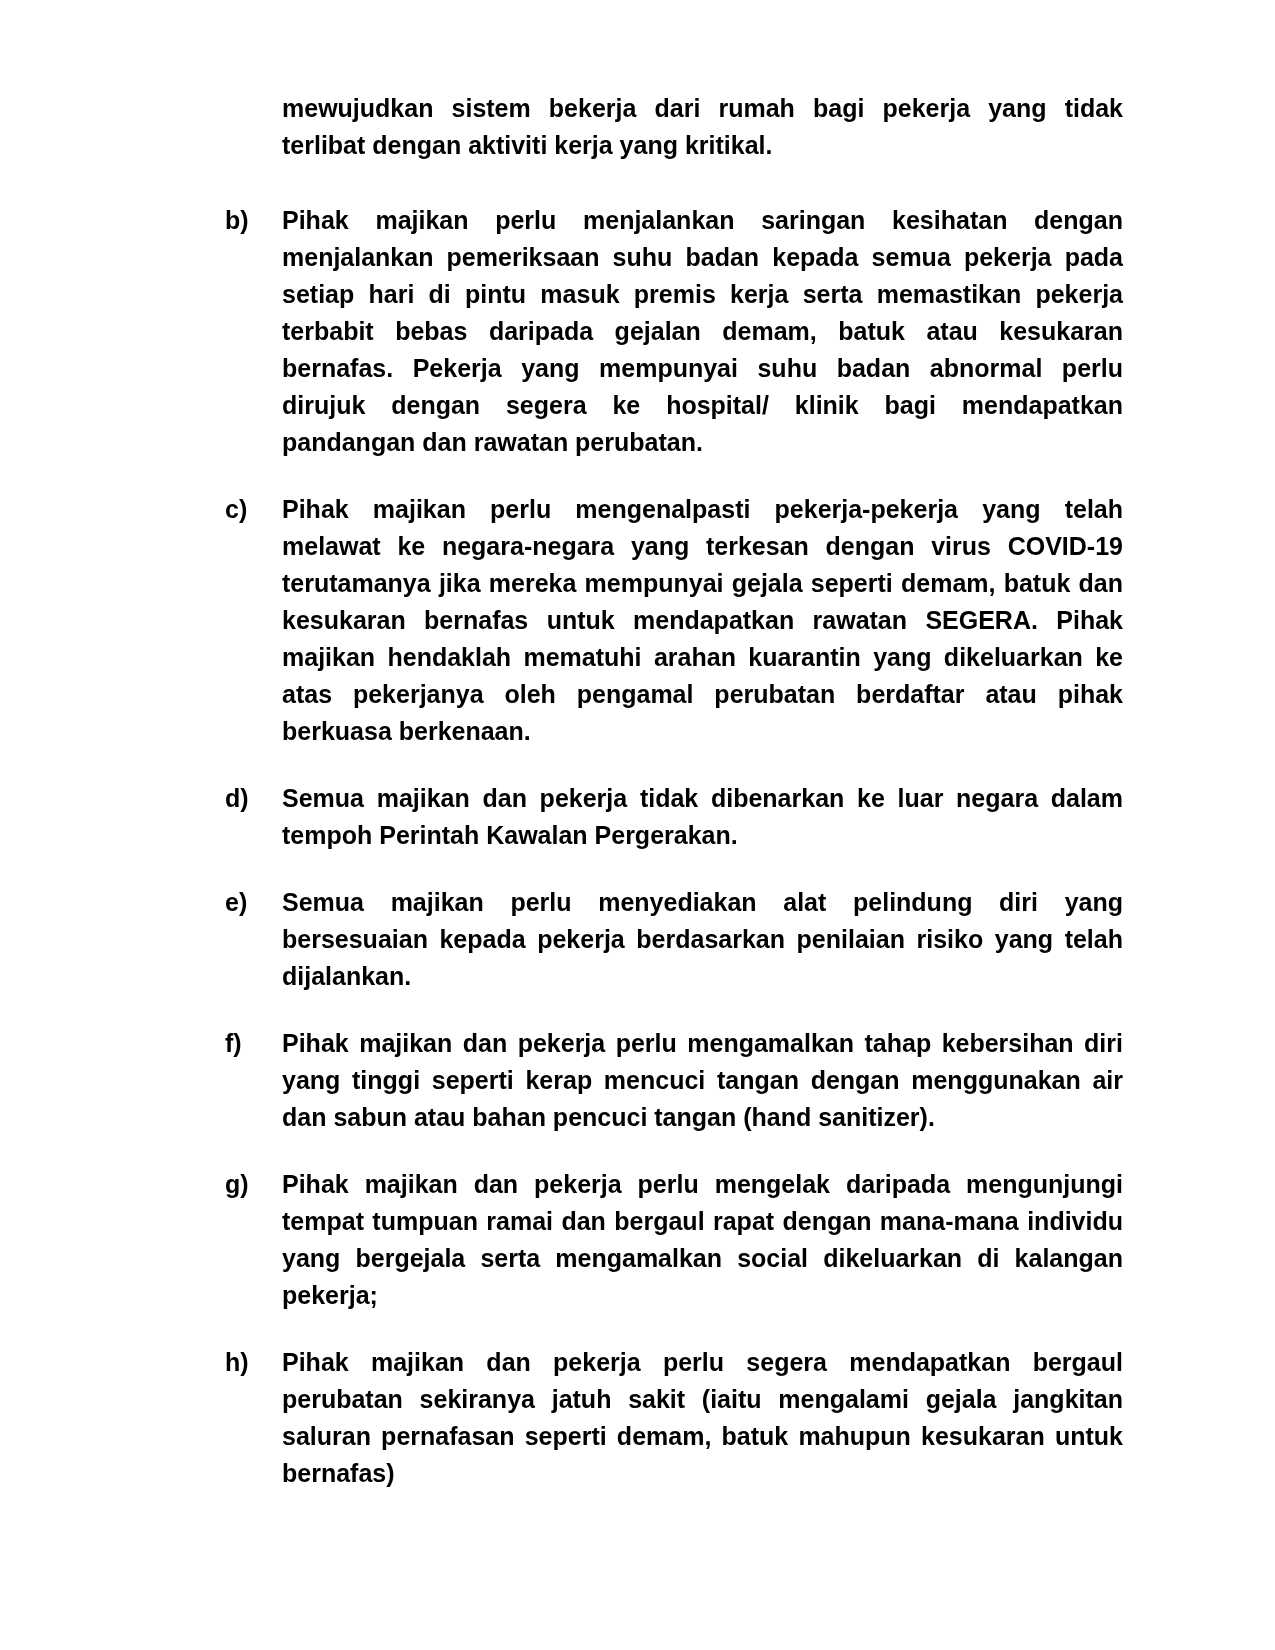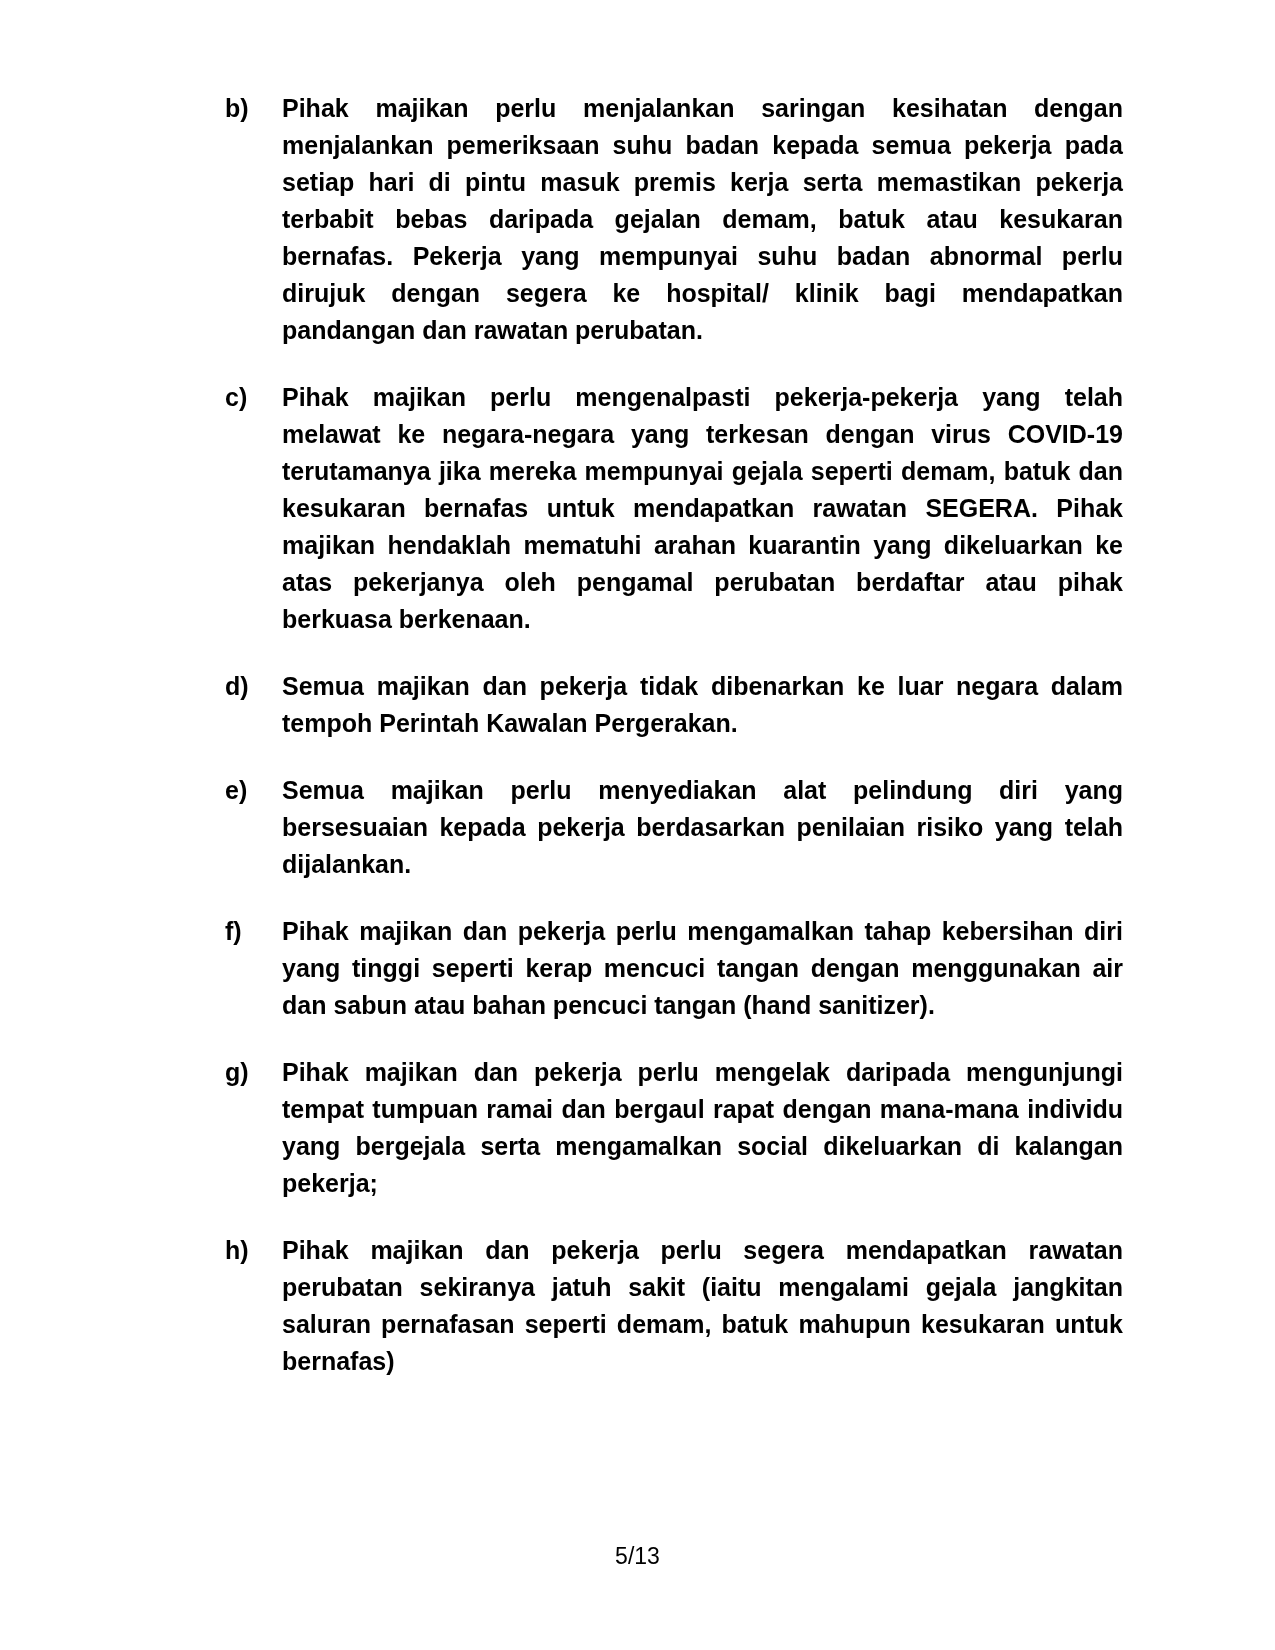--- a/index.html
+++ b/index.html
@@ -49,20 +49,21 @@
     font-weight: 400;
     color: #000000;
   }
 </style>
 </head>
 <body>
 
 <div class="page">
   <div class="content">
 
+    <p class="para-continuation">mewujudkan sistem bekerja dari rumah bagi pekerja yang tidak terlibat dengan aktiviti kerja yang kritikal.</p>
 
     <div class="list-item">
       <span class="marker">b)</span>
       <p class="item-text">Pihak majikan perlu menjalankan saringan kesihatan dengan menjalankan pemeriksaan suhu badan kepada semua pekerja pada setiap hari di pintu masuk premis kerja serta memastikan pekerja terbabit bebas daripada gejalan demam, batuk atau kesukaran bernafas. Pekerja yang mempunyai suhu badan abnormal perlu dirujuk dengan segera ke hospital/ klinik bagi mendapatkan pandangan dan rawatan perubatan.</p>
     </div>
 
     <div class="list-item">
       <span class="marker">c)</span>
       <p class="item-text">Pihak majikan perlu mengenalpasti pekerja-pekerja yang telah melawat ke negara-negara yang terkesan dengan virus COVID-19 terutamanya jika mereka mempunyai gejala seperti demam, batuk dan kesukaran bernafas untuk mendapatkan rawatan SEGERA. Pihak majikan hendaklah mematuhi arahan kuarantin yang dikeluarkan ke atas pekerjanya oleh pengamal perubatan berdaftar atau pihak berkuasa berkenaan.</p>
     </div>
@@ -82,19 +83,18 @@
       <p class="item-text">Pihak majikan dan pekerja perlu mengamalkan tahap kebersihan diri yang tinggi seperti kerap mencuci tangan dengan menggunakan air dan sabun atau bahan pencuci tangan (hand sanitizer).</p>
     </div>
 
     <div class="list-item">
       <span class="marker">g)</span>
       <p class="item-text">Pihak majikan dan pekerja perlu mengelak daripada mengunjungi tempat tumpuan ramai dan bergaul rapat dengan mana-mana individu yang bergejala serta mengamalkan social dikeluarkan di kalangan pekerja;</p>
     </div>
 
     <div class="list-item">
       <span class="marker">h)</span>
-      <p class="item-text">Pihak majikan dan pekerja perlu segera mendapatkan rawatan perubatan sekiranya jatuh sakit (iaitu mengalami gejala jangkitan saluran pernafasan seperti demam, batuk mahupun kesukaran untuk bernafas)</p>
+      <p class="item-text">Pihak majikan dan pekerja perlu segera mendapatkan bergaul perubatan sekiranya jatuh sakit (iaitu mengalami gejala jangkitan saluran pernafasan seperti demam, batuk mahupun kesukaran untuk bernafas)</p>
     </div>
 
   </div>
 
-  <div class="footer">5/13</div>
 </div>
 
 </body></html>

